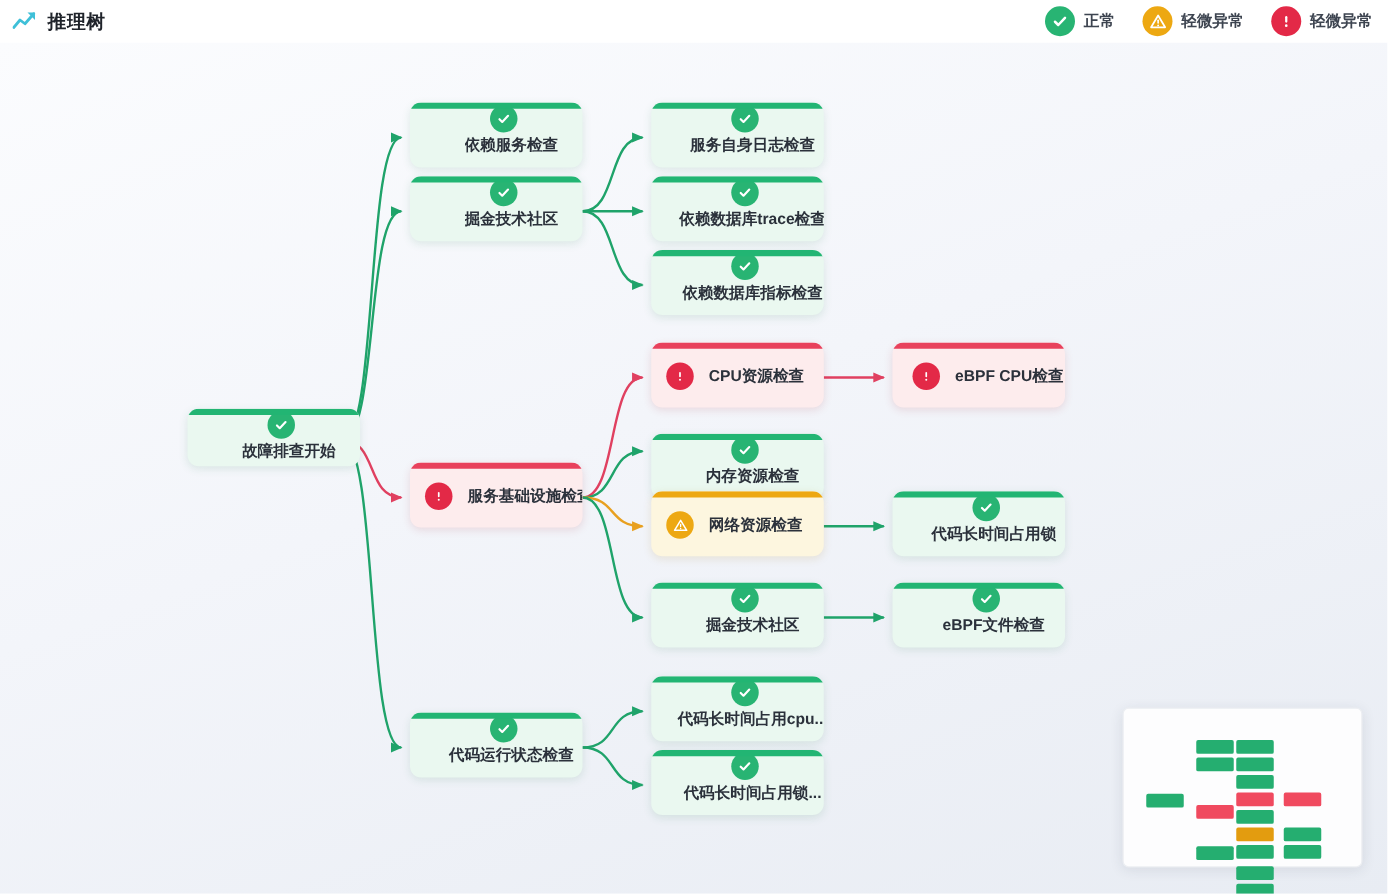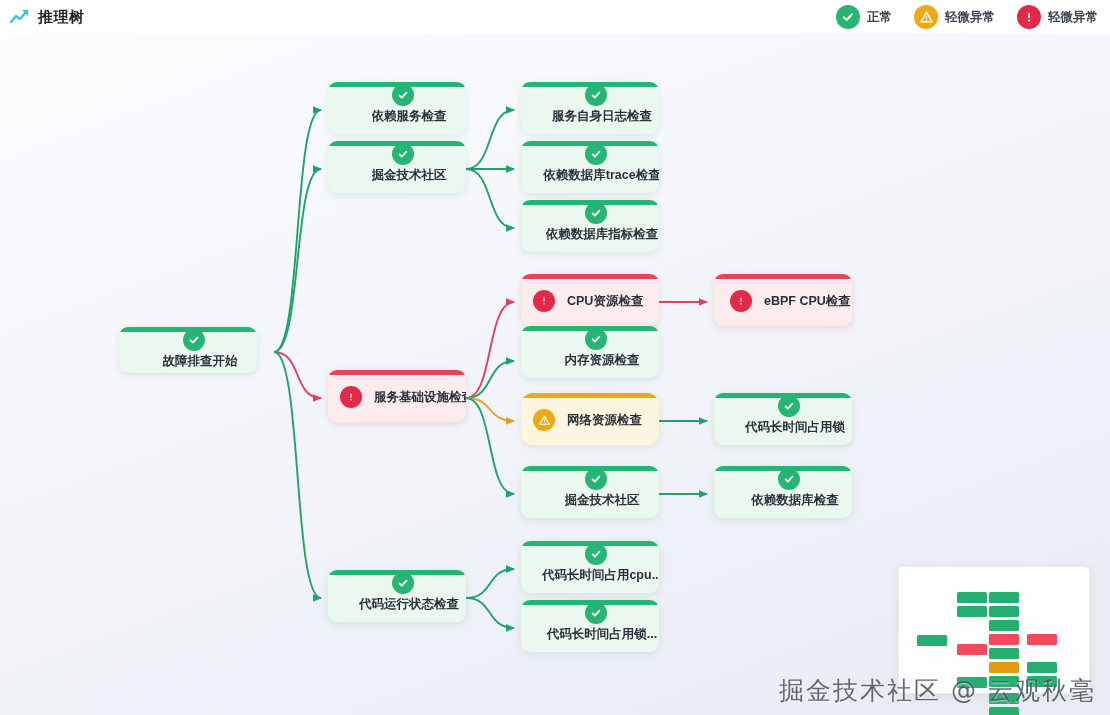--- a/index.html
+++ b/index.html
@@ -62,21 +62,21 @@
   .node-badge svg { display: block; }
   .node-label {
     margin-left: 12px; margin-top: 2px;
     font-size: 12.5px; font-weight: bold; color: #2b313b;
     white-space: nowrap; overflow: hidden;
   }
   
   .st-ok   { background: #eaf8f0; box-shadow: 0 2px 7px rgba(40,120,80,.13); flex-direction: column; }
   .st-ok   .node-bar { background: #22b573; }
   .st-ok   .node-badge { background: #28b473; }
-  .st-warn { background: #fdf6df; box-shadow: 0 2px 7px rgba(160,120,20,.14); border-radius: 12px; }
+  .st-warn { background: #fdf6df; box-shadow: 0 2px 7px rgba(160,120,20,.14); }
   .st-warn .node-bar { background: #eda812; }
   .st-warn .node-badge { background: #eda812; }
   .st-bad  { background: #fdeced; box-shadow: 0 2px 7px rgba(170,40,60,.14); }
   .st-bad  .node-bar { background: #e8415c; }
   .st-bad  .node-badge { background: #e32947; }
 
   
   .minimap {
     position: absolute; right: 20px; bottom: 21px;
     width: 192px; height: 128px;
@@ -169,21 +169,21 @@
         <path d="M466,364 C494,364 486,327 514,327" fill="none" stroke="#1fa36a" stroke-width="1.9" marker-end="url(#arrow-ok)"></path>
         <path d="M466,364 C494,364 486,387 514,387" fill="none" stroke="#e8a020" stroke-width="1.9" marker-end="url(#arrow-warn)"></path>
         <path d="M466,364 C494,364 486,460 514,460" fill="none" stroke="#1fa36a" stroke-width="1.9" marker-end="url(#arrow-ok)"></path>
         <path d="M659,268 C687,268 679,268 707,268" fill="none" stroke="#e04060" stroke-width="1.9" marker-end="url(#arrow-bad)"></path>
         <path d="M659,387 C687,387 679,387 707,387" fill="none" stroke="#1fa36a" stroke-width="1.9" marker-end="url(#arrow-ok)"></path>
         <path d="M659,460 C687,460 679,460 707,460" fill="none" stroke="#1fa36a" stroke-width="1.9" marker-end="url(#arrow-ok)"></path>
         <path d="M466,564 C494,564 486,535 514,535" fill="none" stroke="#1fa36a" stroke-width="1.9" marker-end="url(#arrow-ok)"></path>
         <path d="M466,564 C494,564 486,594 514,594" fill="none" stroke="#1fa36a" stroke-width="1.9" marker-end="url(#arrow-ok)"></path>
       </svg>
     <div id="node-layer">
-        <div class="node st-ok" style="left: 119px; top: 293px; width: 138px; height: 46px;">
+        <div class="node st-ok" style="left: 150px; top: 293px; width: 138px; height: 46px;">
           <span class="node-bar"></span>
           <span class="node-badge">
             <svg viewBox="0 0 14 14" width="12" height="12">
               <polyline points="3,7.4 5.6,10 11,4.3" fill="none" stroke="#fff" stroke-width="2" stroke-linecap="round" stroke-linejoin="round"></polyline>
             </svg>
           </span>
           <span class="node-label">故障排查开始</span>
         </div>
         <div class="node st-ok" style="left: 328px; top: 48px; width: 138px; height: 52px;">
           <span class="node-bar"></span>
@@ -252,21 +252,21 @@
         <div class="node st-bad" style="left: 521px; top: 240px; width: 138px; height: 52px;">
           <span class="node-bar"></span>
           <span class="node-badge">
             <svg viewBox="0 0 14 14" width="12" height="12">
               <rect x="6.2" y="3" width="1.6" height="4.9" rx=".8" fill="#fff"></rect>
               <circle cx="7" cy="10.2" r=".95" fill="#fff"></circle>
             </svg>
           </span>
           <span class="node-label">CPU资源检查</span>
         </div>
-        <div class="node st-ok" style="left: 521px; top: 292px; width: 138px; height: 52px;">
+        <div class="node st-ok" style="left: 521px; top: 313px; width: 138px; height: 52px;">
           <span class="node-bar"></span>
           <span class="node-badge">
             <svg viewBox="0 0 14 14" width="12" height="12">
               <polyline points="3,7.4 5.6,10 11,4.3" fill="none" stroke="#fff" stroke-width="2" stroke-linecap="round" stroke-linejoin="round"></polyline>
             </svg>
           </span>
           <span class="node-label">内存资源检查</span>
         </div>
         <div class="node st-warn" style="left: 521px; top: 359px; width: 138px; height: 52px;">
           <span class="node-bar"></span>
@@ -325,21 +325,21 @@
           </span>
           <span class="node-label">代码长时间占用锁</span>
         </div>
         <div class="node st-ok" style="left: 714px; top: 432px; width: 138px; height: 52px;">
           <span class="node-bar"></span>
           <span class="node-badge">
             <svg viewBox="0 0 14 14" width="12" height="12">
               <polyline points="3,7.4 5.6,10 11,4.3" fill="none" stroke="#fff" stroke-width="2" stroke-linecap="round" stroke-linejoin="round"></polyline>
             </svg>
           </span>
-          <span class="node-label">依赖数据库检查</span>
+          <span class="node-label">eBPF文件检查</span>
         </div>
       </div>
 
     <div class="minimap" id="minimap">
         <div class="mini-block mm-ok" style="left: 18px; top: 68px; width: 30px; height: 11px;"></div>
         <div class="mini-block mm-ok" style="left: 58px; top: 25px; width: 30px; height: 11px;"></div>
         <div class="mini-block mm-ok" style="left: 58px; top: 39px; width: 30px; height: 11px;"></div>
         <div class="mini-block mm-bad" style="left: 58px; top: 77px; width: 30px; height: 11px;"></div>
         <div class="mini-block mm-ok" style="left: 58px; top: 110px; width: 30px; height: 11px;"></div>
         <div class="mini-block mm-ok" style="left: 90px; top: 25px; width: 30px; height: 11px;"></div>
@@ -350,14 +350,13 @@
         <div class="mini-block mm-warn" style="left: 90px; top: 95px; width: 30px; height: 11px;"></div>
         <div class="mini-block mm-ok" style="left: 90px; top: 109px; width: 30px; height: 11px;"></div>
         <div class="mini-block mm-ok" style="left: 90px; top: 126px; width: 30px; height: 11px;"></div>
         <div class="mini-block mm-ok" style="left: 90px; top: 140px; width: 30px; height: 11px;"></div>
         <div class="mini-block mm-bad" style="left: 128px; top: 67px; width: 30px; height: 11px;"></div>
         <div class="mini-block mm-ok" style="left: 128px; top: 95px; width: 30px; height: 11px;"></div>
         <div class="mini-block mm-ok" style="left: 128px; top: 109px; width: 30px; height: 11px;"></div>
       </div>
   </div>
 
-  <div class="watermark">掘金技术社区 @ 云观秋毫</div>
 </div>
 
 </body></html>

